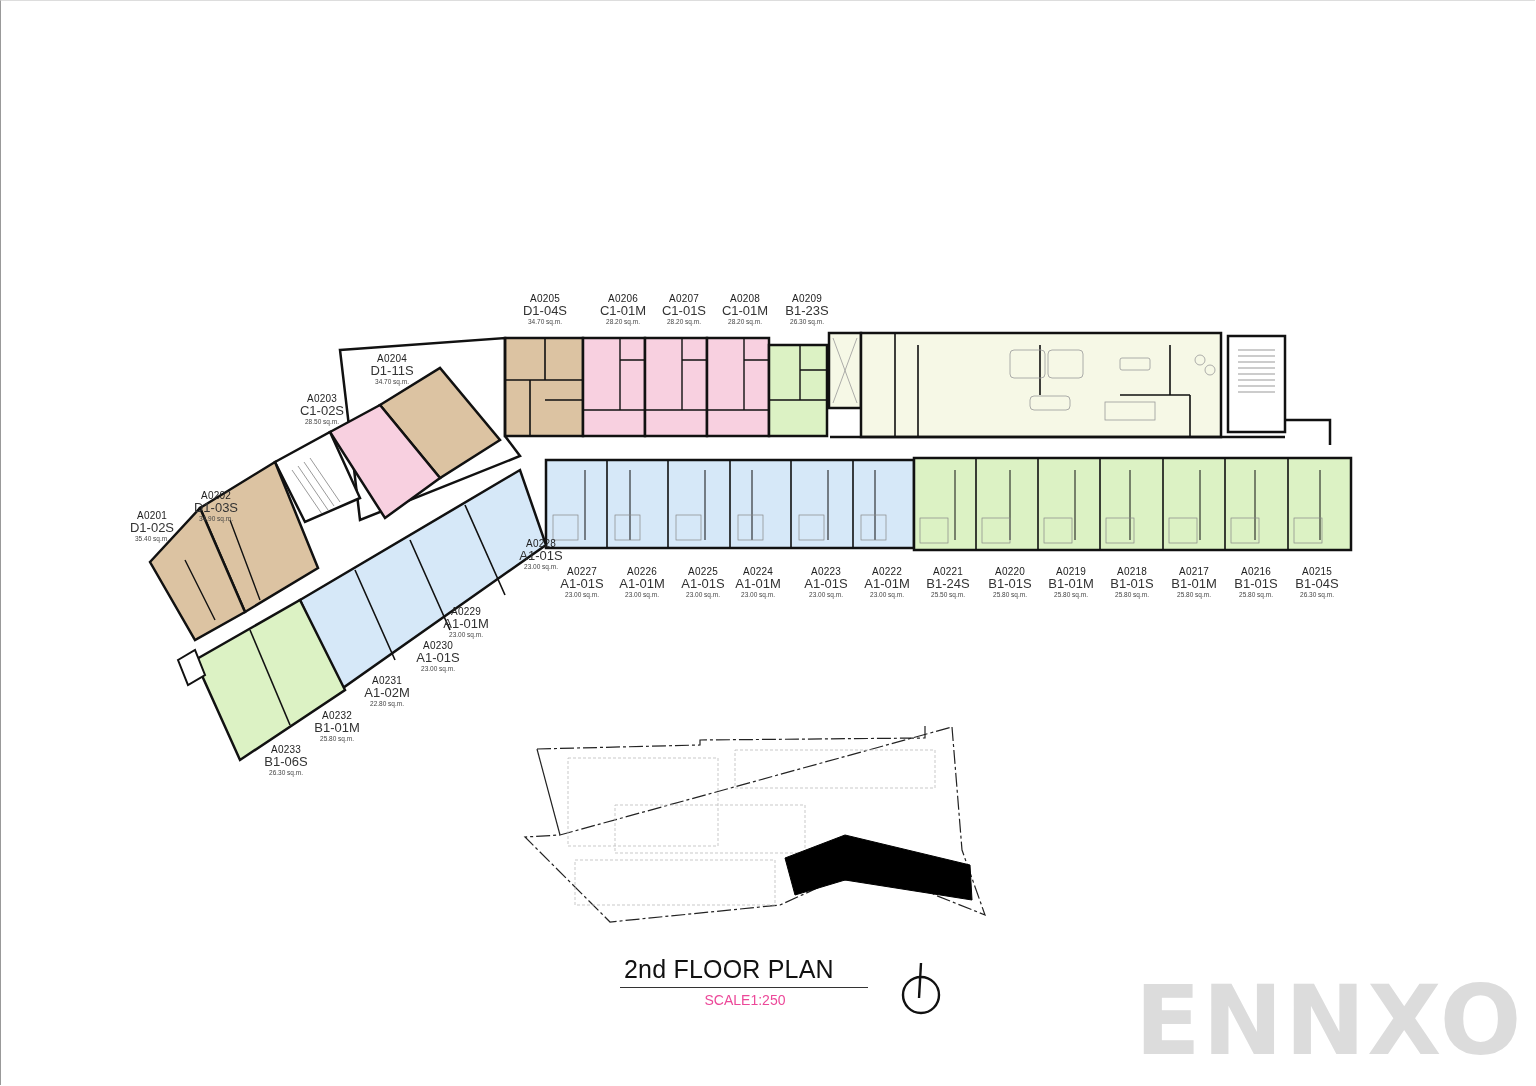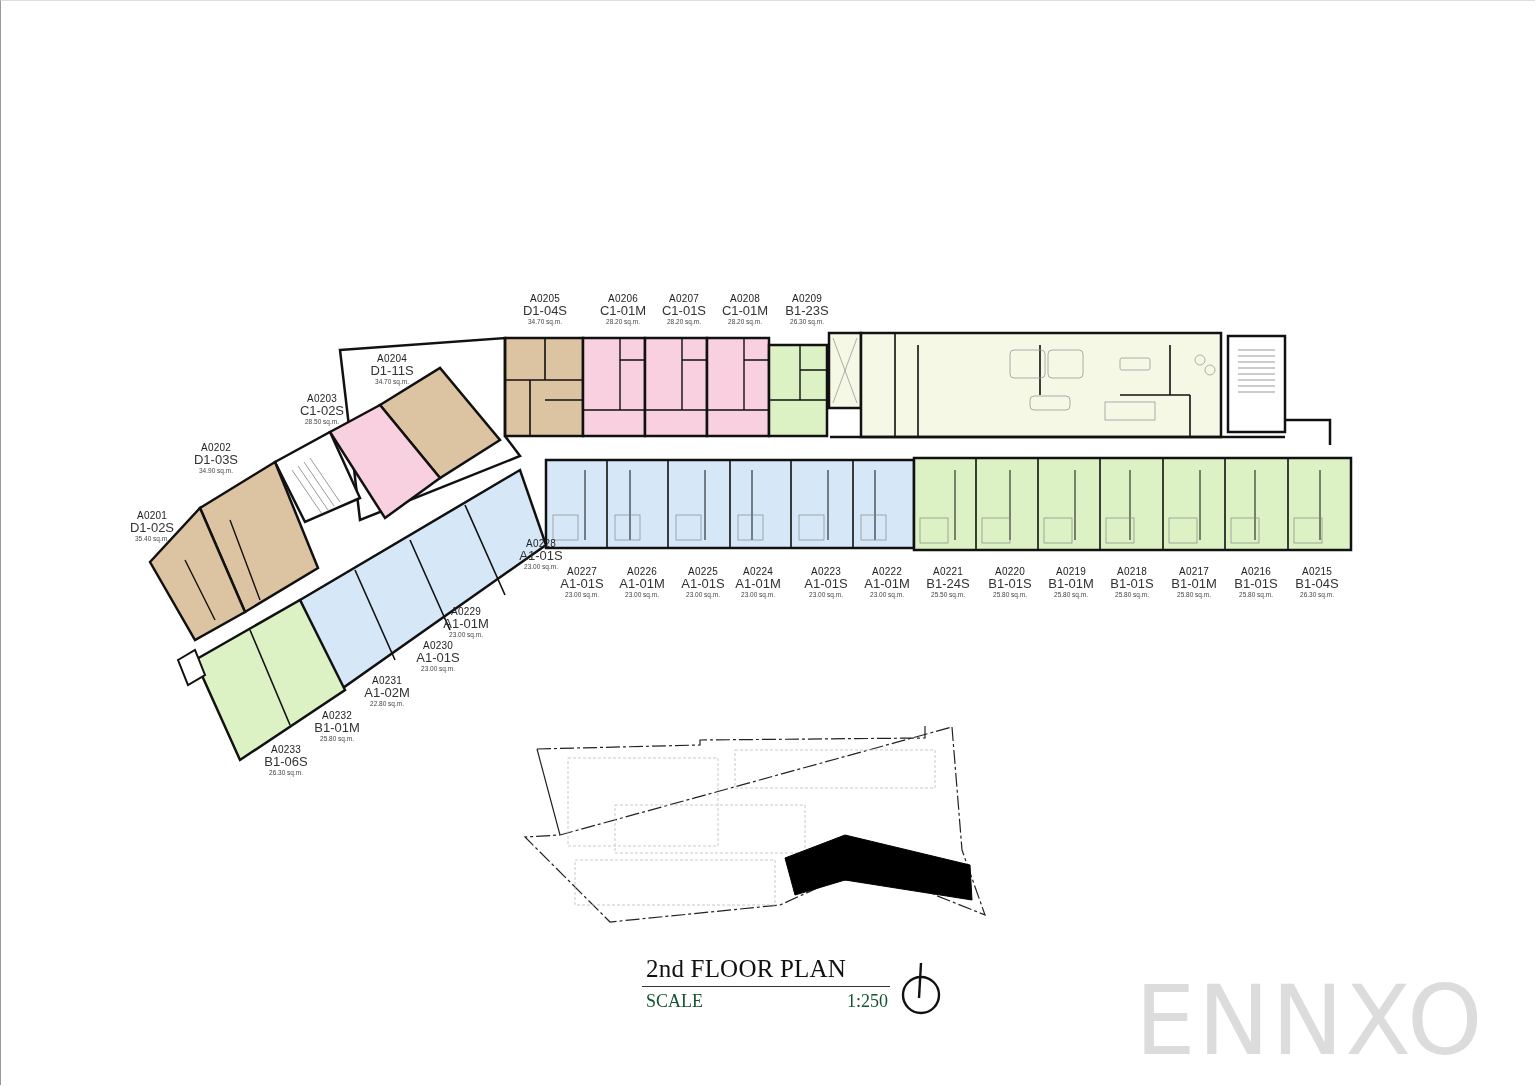--- a/index.html
+++ b/index.html
@@ -3,26 +3,26 @@
 <meta charset="utf-8">
 <style>
   html,body{margin:0;padding:0;background:#fff;}
   body{width:1536px;height:1086px;position:relative;overflow:hidden;font-family:"Liberation Sans",sans-serif;color:#222;}
   .frame{position:absolute;left:0;top:0;width:1535px;height:1085px;border-left:1px solid #999;border-top:1px solid #ddd;box-sizing:border-box;}
   svg.plan{position:absolute;left:0;top:0;}
   .lbl{position:absolute;text-align:center;line-height:1.1;transform:translateX(-50%);white-space:nowrap;}
   .lbl .id{font-size:10px;color:#222;letter-spacing:0.2px;}
   .lbl .type{font-size:13px;color:#333;}
   .lbl .area{font-size:6.5px;color:#444;}
-  .title-block{position:absolute;left:642px;top:955px;width:248px;font-family:Liberation Serif, serif;}
+  .title-block{position:absolute;left:620px;top:955px;width:248px;}
   .title-main{font-size:25px;color:#111;letter-spacing:0.2px;padding-left:4px;}
   .title-rule{height:1px;background:#333;margin:3px 0 4px 0;}
-  .scale-row{display:flex;justify-content:space-between;font-size:18px;color:#14532d;padding:0 2px 0 4px;}
+  .scale-row{display:flex;justify-content:center;font-size:14px;color:#ec4899;padding:0 2px 0 4px;}
   .north{position:absolute;left:900px;top:962px;}
-  .watermark{position:absolute;left:1135px;top:965px;font-family:"DejaVu Sans",sans-serif;font-weight:normal;font-size:96px;color:#dcdcdc;letter-spacing:2px;}
+  .watermark{position:absolute;left:1135px;top:965px;font-family:"DejaVu Sans",sans-serif;font-weight:bold;font-size:96px;color:#dcdcdc;letter-spacing:2px;}
 </style>
 </head>
 <body>
 
 <div class="frame"></div>
 
 <svg class="plan" width="1536" height="1086" viewBox="0 0 1536 1086">
   <defs>
     <pattern id="gridA" width="40" height="40" patternUnits="userSpaceOnUse">
       <rect width="40" height="40" fill="#d6e8f8"></rect>
@@ -131,21 +131,21 @@
     <rect x="575" y="860" width="200" height="45" stroke="#bbb" stroke-width="0.8" stroke-dasharray="3,2"></rect>
     <polygon points="785,858 845,835 970,865 972,900 845,880 795,895" fill="#000" stroke="#000"></polygon>
   </g>
 </svg>
 
 <div class="lbl" style="left:152px;top:510px">
     <div class="id">A0201</div>
     <div class="type">D1-02S</div>
     <div class="area">35.40 sq.m.</div>
   </div>
-<div class="lbl" style="left:216px;top:442px">
+<div class="lbl" style="left:216px;top:490px">
     <div class="id">A0202</div>
     <div class="type">D1-03S</div>
     <div class="area">34.90 sq.m.</div>
   </div>
 <div class="lbl" style="left:322px;top:393px">
     <div class="id">A0203</div>
     <div class="type">C1-02S</div>
     <div class="area">28.50 sq.m.</div>
   </div>
 <div class="lbl" style="left:392px;top:353px">

